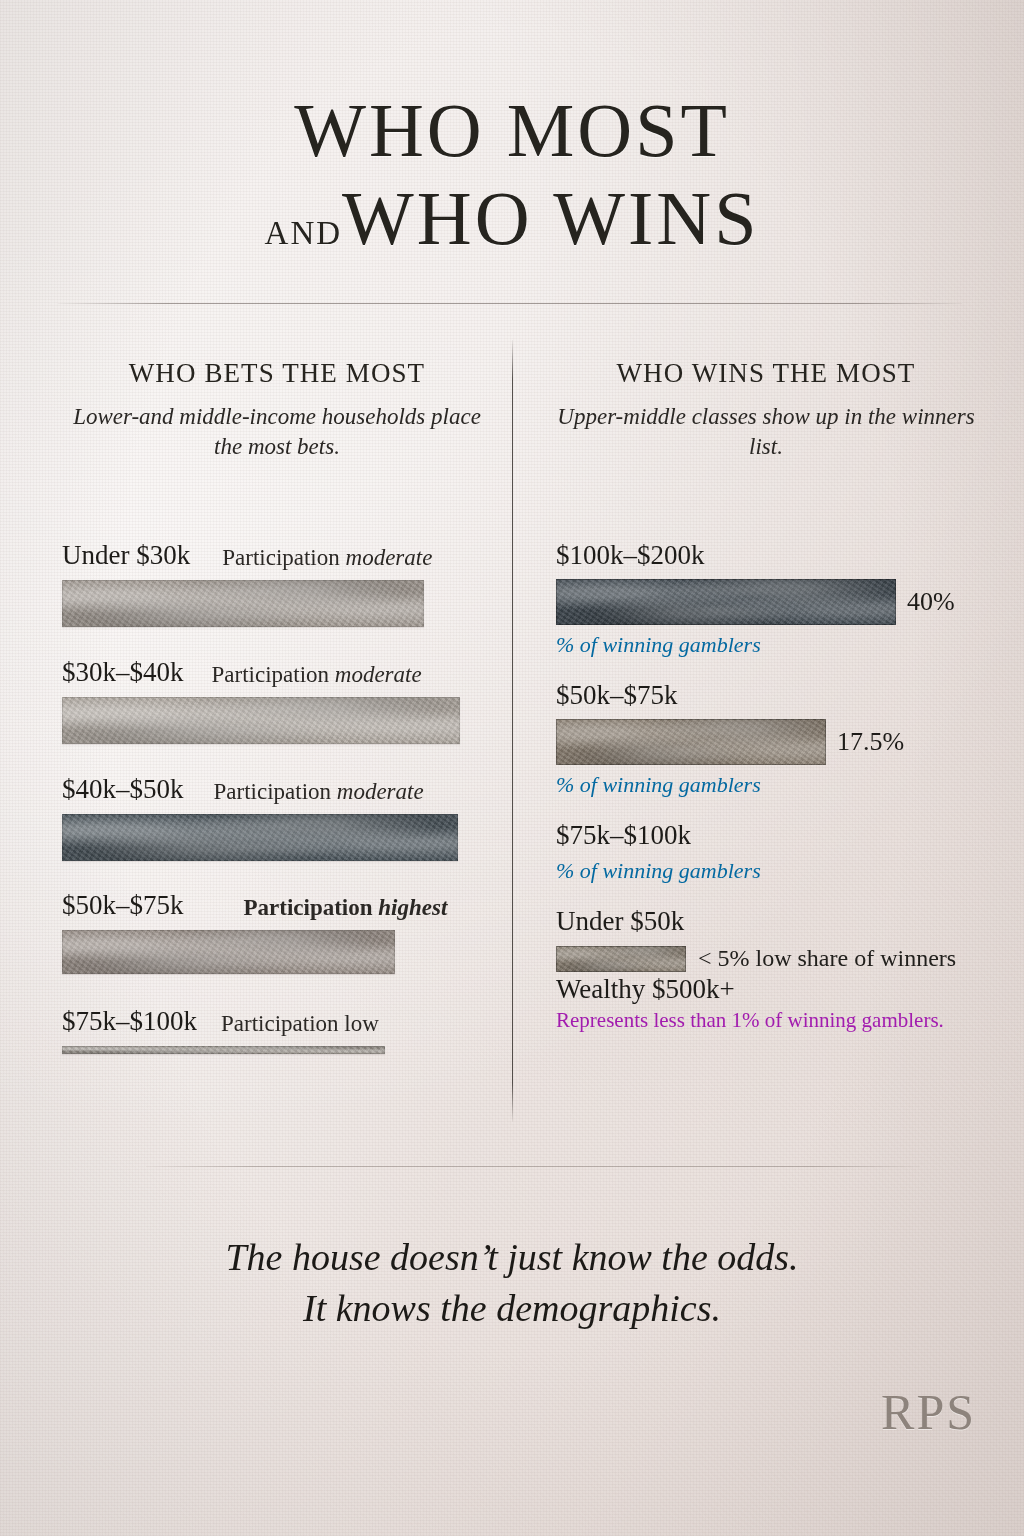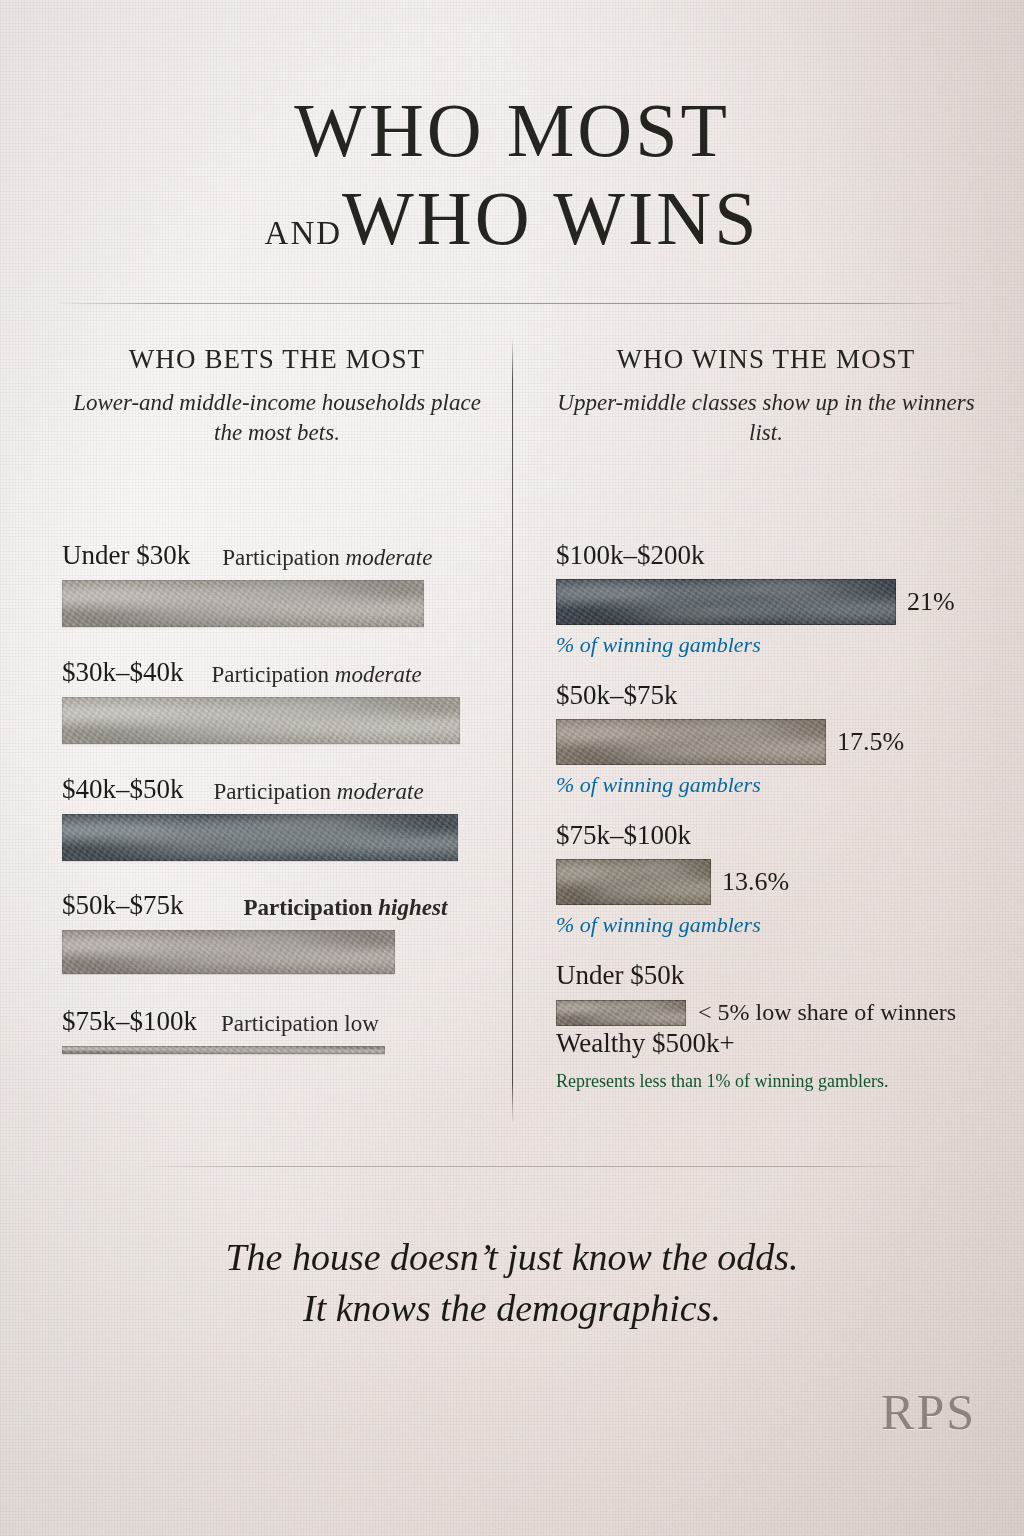--- a/index.html
+++ b/index.html
@@ -53,21 +53,21 @@
   .rule-bottom{
     position:absolute;left:146px;top:1166px;width:774px;height:1px;
     background:linear-gradient(90deg,rgba(120,108,102,.04),rgba(110,98,92,.40) 14%,rgba(110,98,92,.40) 86%,rgba(120,108,102,.04));
   }
   .divider-v{
     position:absolute;left:512px;top:340px;width:1px;height:782px;
     background:linear-gradient(180deg,rgba(60,54,50,.05),rgba(45,40,36,.80) 5%,rgba(45,40,36,.80) 95%,rgba(60,54,50,.05));
   }
 
   
-  .col{position:absolute;top:344px;}
+  .col{position:absolute;top:358px;}
   .col-left{left:62px;width:430px;}
   .col-right{left:556px;width:420px;}
   .col-head{
     font-size:27px;letter-spacing:1.1px;text-align:center;font-weight:400;
     color:#26241f;margin:0;
   }
   .col-sub{
     font-style:italic;font-size:23px;line-height:1.32;text-align:center;
     margin:13px 0 0;color:#2a2724;
   }
@@ -108,21 +108,21 @@
       radial-gradient(ellipse at 30% 88%, rgba(0,0,0,.18) 0 10%, rgba(0,0,0,0) 42%),
       radial-gradient(ellipse at 76% 10%, rgba(0,0,0,.15) 0 9%, rgba(0,0,0,0) 40%),
       repeating-linear-gradient(33deg, rgba(255,255,255,.08) 0 2px, rgba(0,0,0,.08) 2px 4px),
       repeating-linear-gradient(124deg, rgba(255,255,255,.05) 0 3px, rgba(0,0,0,.06) 3px 6px);
     box-shadow:inset 0 0 0 1px rgba(0,0,0,.28);
   }
   .bar-value{font-size:26px;margin-left:11px;color:#1d1b18;white-space:nowrap;}
   .bar-note{font-size:22px;font-style:italic;margin-top:7px;color:#0369a1;}
   .inline-note{font-size:24px;margin-left:12px;color:#22201d;white-space:nowrap;}
   .wealthy-label{font-size:27px;color:#1d1b18;margin-top:2px;}
-  .wealthy-note{font-size:18px;margin-top:12px;color:#14532d;white-space:nowrap;}
+  .wealthy-note{font-size:21px;margin-top:3px;color:#a21caf;white-space:nowrap;}
 
   
   .footer-quote{
     position:absolute;left:0;right:0;top:1232px;text-align:center;
     font-style:italic;font-size:38px;line-height:1.33;color:#1c1a17;
   }
   .signature{
     position:absolute;right:48px;top:1383px;
     font-size:50px;letter-spacing:2px;color:#8d837c;
     text-shadow:0 1px 0 rgba(255,255,255,.45);
@@ -215,40 +215,36 @@
     </div>
 
   </div>
 
   <div class="rows-right">
 
     <div style="margin-bottom:22px;">
       <div class="row-r-label">$100k–$200k</div>
       <div class="bar-r-line">
         <div class="bar-r" style="width:340px;height:46px;background-color:#3f4850;"></div>
-        <div class="bar-value">21%</div>
+        <div class="bar-value">40%</div>
       </div>
       <div class="bar-note">% of winning gamblers</div>
     </div>
 
     <div style="margin-bottom:22px;">
       <div class="row-r-label">$50k–$75k</div>
       <div class="bar-r-line">
         <div class="bar-r" style="width:270px;height:46px;background-color:#8d8274;"></div>
         <div class="bar-value">17.5%</div>
       </div>
       <div class="bar-note">% of winning gamblers</div>
     </div>
 
     <div style="margin-bottom:22px;">
       <div class="row-r-label">$75k–$100k</div>
-      <div class="bar-r-line">
-        <div class="bar-r" style="width:155px;height:46px;background-color:#7e7464;"></div>
-        <div class="bar-value">13.6%</div>
-      </div>
       <div class="bar-note">% of winning gamblers</div>
     </div>
 
     <div>
       <div class="row-r-label">Under $50k</div>
       <div class="bar-r-line">
         <div class="bar-r" style="width:130px;height:26px;background-color:#8a8072;"></div>
         <div class="inline-note">&lt; 5% low share of winners</div>
       </div>
     </div>

